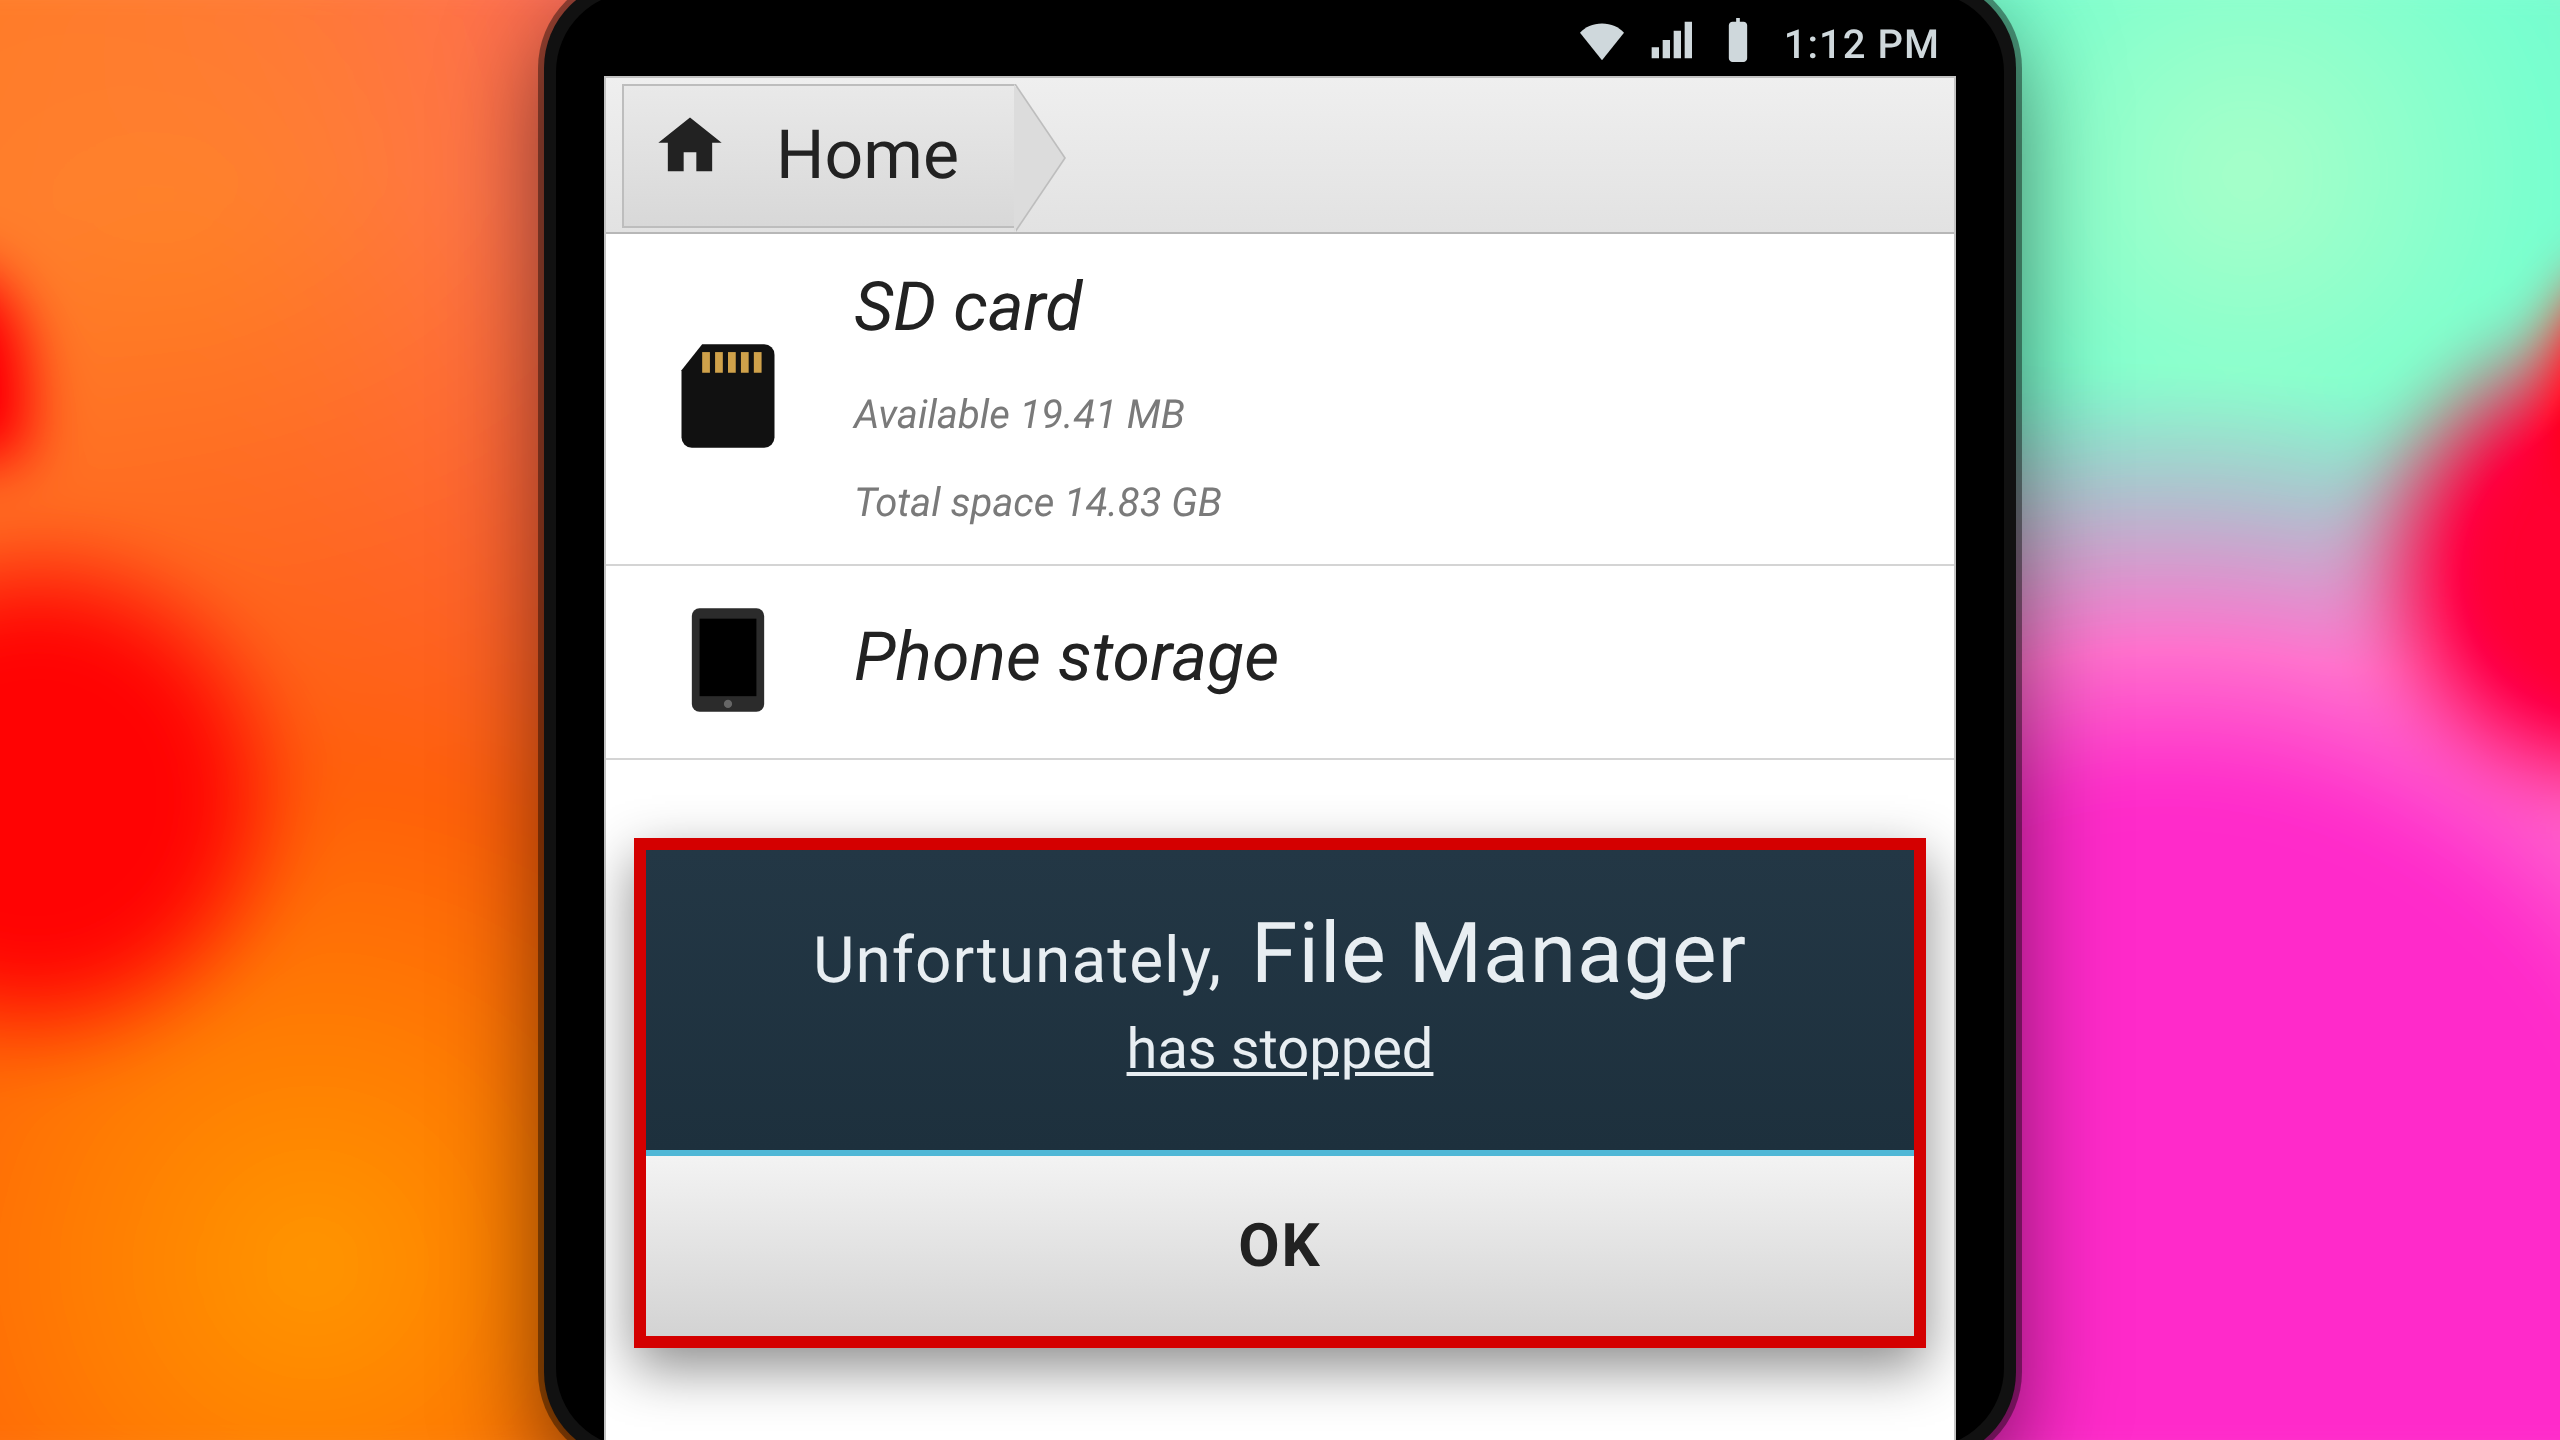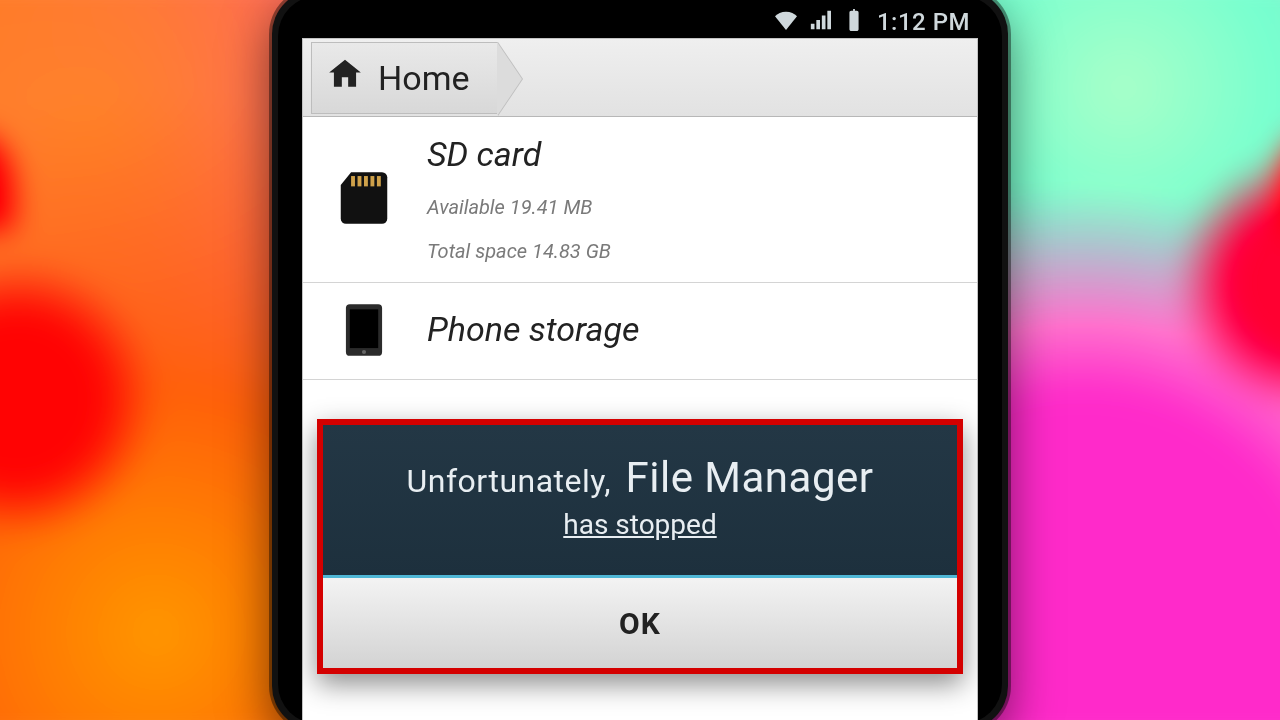--- a/index.html
+++ b/index.html
@@ -41,38 +41,38 @@
     overflow:hidden; position:relative;
   }
 
   
   .statusbar{
     height:32px; display:flex; justify-content:flex-end; align-items:center;
     gap:12px; color:#cfd8dc; font-size:18px; padding:0 8px;
     font-weight:500; letter-spacing:.5px;
   }
   .statusbar svg{ width:22px; height:22px; fill:#cfd8dc; }
-  .clock{ font-size:24px; }
+  .clock{ font-size:20px; }
 
   
   .app{
     background:#fff; border:1px solid #c3c3c3; border-bottom:none;
     height:calc(100% - 32px); position:relative;
   }
 
   
   .crumbbar{
     height:78px; background:linear-gradient(#efefef,#e2e2e2);
     border-bottom:1px solid #b7b7b7;
     display:flex; align-items:center;
     padding-left:8px;
   }
   .crumb{
     position:relative; height:72px;
-    display:flex; align-items:center; gap:14px;
+    display:flex; align-items:center; gap:24px;
     padding:0 28px 0 14px;
     background:linear-gradient(#e9e9e9,#d8d8d8);
     border:1px solid #bdbdbd; border-right:none;
     font-size:34px; color:#222;
   }
   .crumb::after{
     content:""; position:absolute; right:-24px; top:-1px;
     width:0; height:0;
     border-top:37px solid transparent;
     border-bottom:37px solid transparent;

